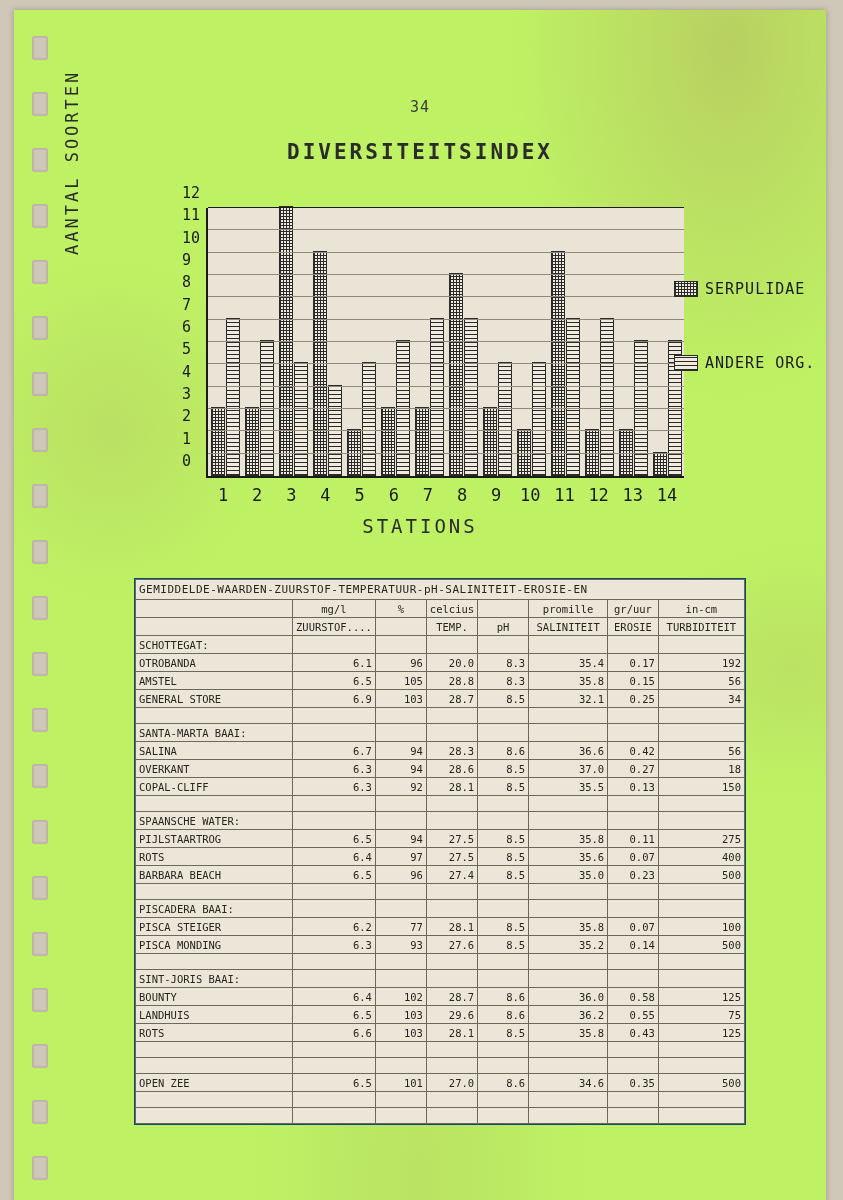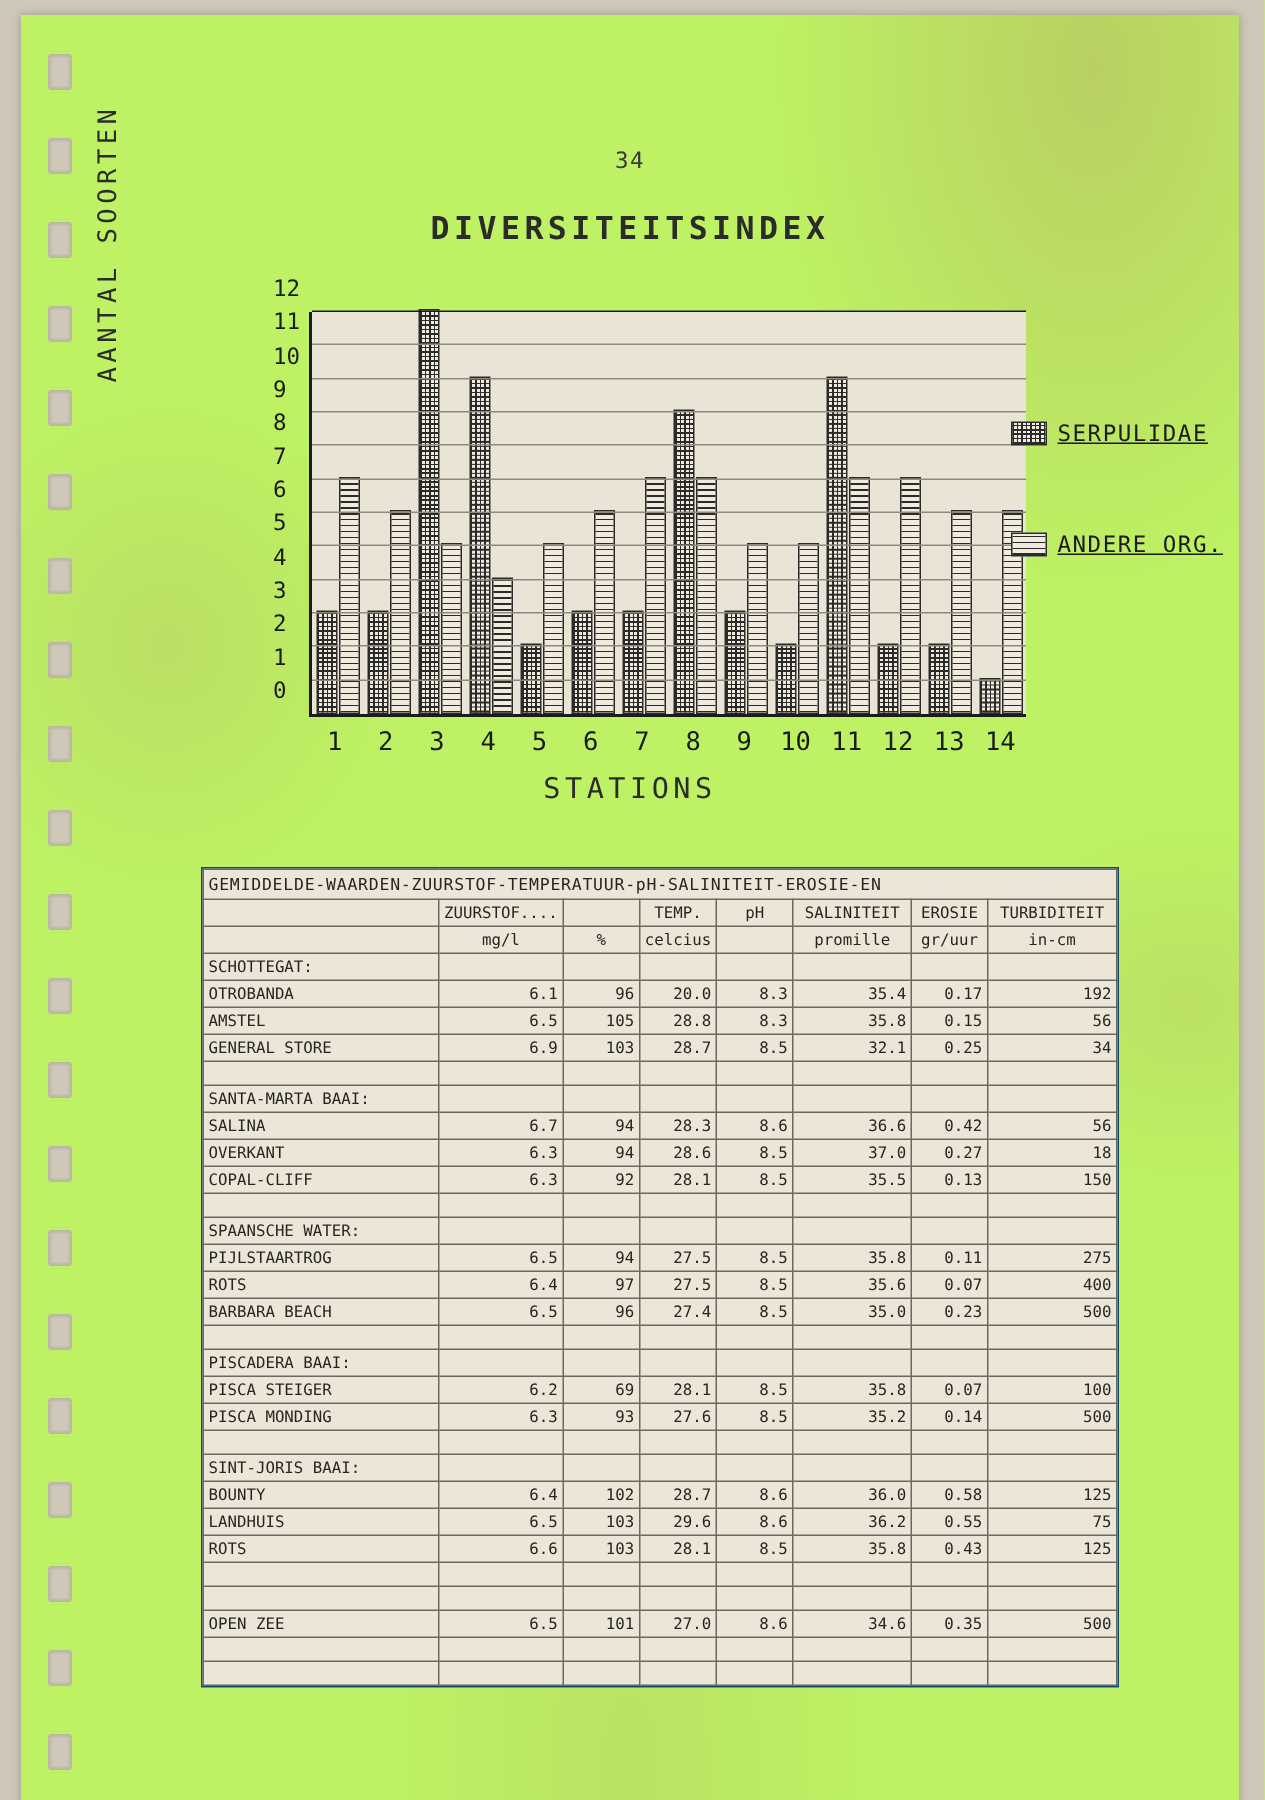--- a/index.html
+++ b/index.html
@@ -108,21 +108,21 @@
   .swatch.serp{
     background-color:#f0ebde;
     background-image:
       repeating-linear-gradient(0deg,#2a2a28 0 1px,rgba(0,0,0,0) 1px 3px),
       repeating-linear-gradient(90deg,#2a2a28 0 1px,rgba(0,0,0,0) 1px 3px);
   }
   .swatch.other{
     background-color:#f0ebde;
     background-image:repeating-linear-gradient(0deg,#2a2a28 0 1px,rgba(0,0,0,0) 1px 4px);
   }
-  .legend-label{font-size:15px;letter-spacing:1px;color:#1b1b1a;text-decoration:underline;}
+  .legend-label{font-size:15px;letter-spacing:1px;color:#1b1b1a;}
   
   #table-wrap{
     position:absolute;left:120px;top:568px;width:610px;
     border:1px solid #0c4a6e;
     background:#ece6d8;
   }
   table{border-collapse:collapse;width:100%;font-size:10.5px;color:#26251f;}
   td,th{
     border:1px solid #6d685c;
     padding:1px 3px;height:15px;
@@ -292,37 +292,37 @@
   </div>
 
   <div id="table-wrap">
     <table>
       <tbody id="tbody">
           <tr class="caption">
             <td class="l" colspan="8">GEMIDDELDE-WAARDEN-ZUURSTOF-TEMPERATUUR-pH-SALINITEIT-EROSIE-EN</td>
           </tr>
           <tr class="hdr">
             <td class="name"></td>
+            <td class="l narrow">mg/l</td>
+            <td class="narrow">%</td>
+            <td class="l narrow">celcius</td>
+            <td class="narrow"></td>
+            <td class="l">promille</td>
+            <td class="l">gr/uur</td>
+            <td class="l">in-cm</td>
+          </tr>
+          <tr class="hdr">
+            <td class="name"></td>
             <td class="narrow">ZUURSTOF....</td>
             <td class="narrow"></td>
             <td class="narrow">TEMP.</td>
             <td class="narrow">pH</td>
             <td class="l">SALINITEIT</td>
             <td class="l">EROSIE</td>
             <td class="l">TURBIDITEIT</td>
-          </tr>
-          <tr class="hdr">
-            <td class="name"></td>
-            <td class="l narrow">mg/l</td>
-            <td class="narrow">%</td>
-            <td class="l narrow">celcius</td>
-            <td class="narrow"></td>
-            <td class="l">promille</td>
-            <td class="l">gr/uur</td>
-            <td class="l">in-cm</td>
           </tr>
           <tr class="grp">
             <td class="l name">SCHOTTEGAT:</td>
             <td></td>
             <td></td>
             <td></td>
             <td></td>
             <td></td>
             <td></td>
             <td></td>
@@ -473,21 +473,21 @@
             <td></td>
             <td></td>
             <td></td>
             <td></td>
             <td></td>
             <td></td>
           </tr>
           <tr>
             <td class="l name">PISCA STEIGER</td>
             <td class="narrow">6.2</td>
-            <td class="narrow">69</td>
+            <td class="narrow">77</td>
             <td class="narrow">28.1</td>
             <td class="narrow">8.5</td>
             <td>35.8</td>
             <td>0.07</td>
             <td>100</td>
           </tr>
           <tr>
             <td class="l name">PISCA MONDING</td>
             <td class="narrow">6.3</td>
             <td class="narrow">93</td>

